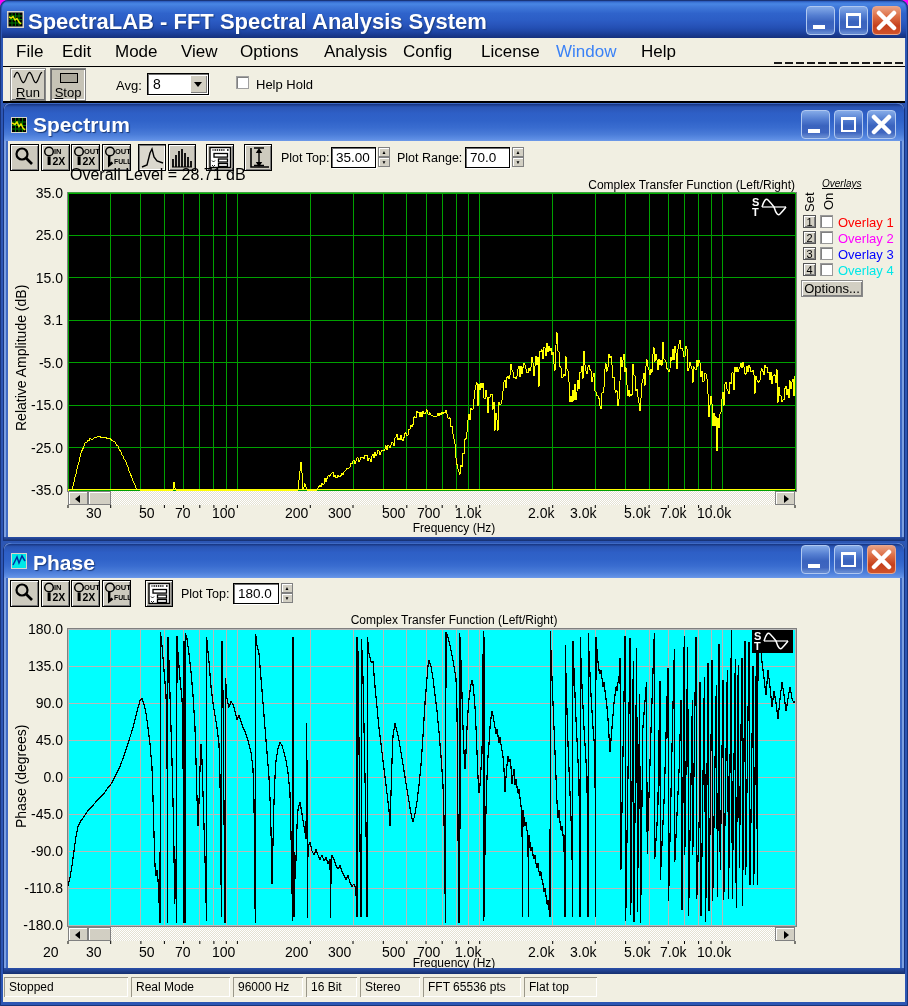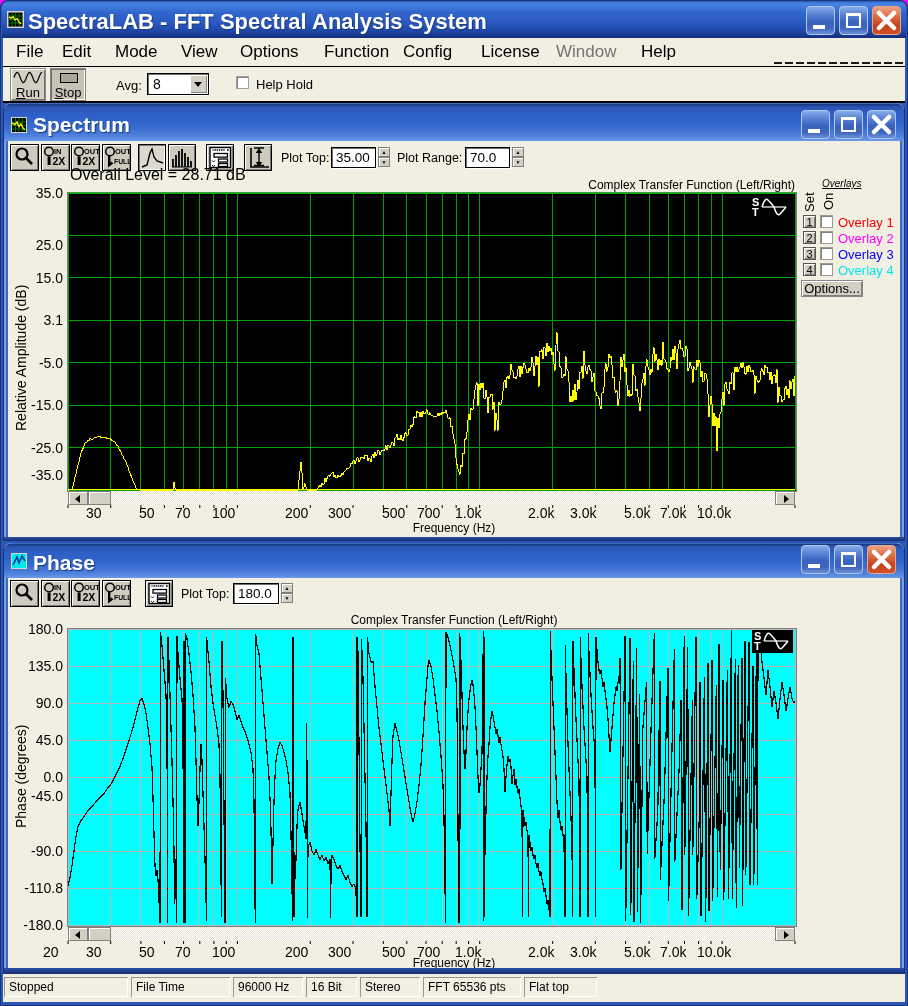--- a/index.html
+++ b/index.html
@@ -43,24 +43,24 @@
     <svg class="abs" style="left:3px;top:3px;" width="21" height="21">
       <path d="M3,3 L18,18 M18,3 L3,18" stroke="#fff" stroke-width="4.5" stroke-linecap="round"></path>
     </svg>
   </div>
 <div class="abs menubar" style="left:3px;top:38px;width:902px;height:28px;"></div>
 <div class="abs" style="left:16px;top:42px;font-size:17px;color:#000;">File</div>
 <div class="abs" style="left:62px;top:42px;font-size:17px;color:#000;">Edit</div>
 <div class="abs" style="left:115px;top:42px;font-size:17px;color:#000;">Mode</div>
 <div class="abs" style="left:181px;top:42px;font-size:17px;color:#000;">View</div>
 <div class="abs" style="left:240px;top:42px;font-size:17px;color:#000;">Options</div>
-<div class="abs" style="left:324px;top:42px;font-size:17px;color:#000;">Function</div>
+<div class="abs" style="left:324px;top:42px;font-size:17px;color:#000;">Analysis</div>
 <div class="abs" style="left:403px;top:42px;font-size:17px;color:#000;">Config</div>
 <div class="abs" style="left:481px;top:42px;font-size:17px;color:#000;">License</div>
-<div class="abs" style="left:556px;top:42px;font-size:17px;color:#737373;">Window</div>
+<div class="abs" style="left:556px;top:42px;font-size:17px;color:#3b82f6;">Window</div>
 <div class="abs" style="left:641px;top:42px;font-size:17px;color:#000;">Help</div>
 <div class="abs" style="left:3px;top:66px;width:902px;height:1px;background:#000;"></div>
 <div class="abs" style="left:774px;top:62px;width:129px;height:2px;background:repeating-linear-gradient(90deg,#1a1a1a 0 8px,transparent 8px 11px);"></div>
 <div class="abs menubar" style="left:3px;top:67px;width:902px;height:34px;"></div>
 <div class="abs btn3d" style="left:10px;top:68px;width:36px;height:33px;border:1px solid #888;box-shadow:inset 1px 1px 0 #fff,inset -1px -1px 0 #707070;">
     <svg width="34" height="18" style="position:absolute;left:0;top:0px;">
       <path d="M3.0,8.5 L4.2,5.6 L5.3,3.7 L6.5,3.4 L7.7,4.8 L8.8,7.5 L10.0,10.5 L11.2,12.8 L12.3,13.7 L13.5,12.8 L14.7,10.5 L15.8,7.5 L17.0,4.8 L18.2,3.4 L19.3,3.7 L20.5,5.6 L21.7,8.5 L22.8,11.4 L24.0,13.3 L25.2,13.6 L26.3,12.2 L27.5,9.5 L28.7,6.5 L29.8,4.2 L31.0,3.3" fill="none" stroke="#000" stroke-width="1.2" stroke-linejoin="round"></path>
     </svg>
     <div style="position:absolute;left:0;right:0;top:16px;text-align:center;font-size:13px;"><u>R</u>un</div>
   </div>
@@ -200,27 +200,27 @@
     <path d="M68,490.0 L69,490.0 L70,489.7 L71,490.0 L72,489.9 L73,486.0 L74,482.5 L75,477.3 L76,474.0 L77,468.9 L78,465.5 L79,461.7 L80,457.3 L81,452.7 L82,450.5 L83,448.5 L84,445.8 L85,443.3 L86,442.3 L87,441.9 L88,439.8 L89,440.9 L90,438.3 L91,439.2 L92,439.2 L93,438.9 L94,438.1 L95,436.7 L96,437.9 L97,436.9 L98,436.6 L99,437.0 L100,436.4 L101,437.6 L102,437.8 L103,437.7 L104,436.8 L105,437.5 L106,438.1 L107,437.9 L108,438.5 L109,439.2 L110,438.5 L111,439.3 L112,440.9 L113,440.8 L114,441.6 L115,442.1 L116,443.7 L117,445.9 L118,445.7 L119,449.3 L120,450.5 L121,451.6 L122,454.7 L123,456.1 L124,459.2 L125,459.9 L126,461.9 L127,464.9 L128,466.9 L129,470.8 L130,472.6 L131,475.5 L132,478.2 L133,481.1 L134,482.9 L135,484.8 L136,487.9 L137,489.7 L138,490.0 L139,489.6 L140,490.0 L141,490.0 L142,490.0 L143,490.0 L144,490.0 L145,490.0 L146,490.0 L147,490.0 L148,490.0 L149,490.0 L150,490.0 L151,490.0 L152,490.0 L153,490.0 L154,490.0 L155,490.0 L156,490.0 L157,490.0 L158,490.0 L159,490.0 L160,490.0 L161,490.0 L162,490.0 L163,490.0 L164,490.0 L165,490.0 L166,490.0 L167,490.0 L168,490.0 L169,490.0 L170,490.0 L171,490.0 L172,490.0 L173,490.0 L174,482.4 L175,487.9 L176,490.0 L177,490.0 L178,490.0 L179,490.0 L180,490.0 L181,490.0 L182,490.0 L183,490.0 L184,490.0 L185,490.0 L186,490.0 L187,490.0 L188,490.0 L189,490.0 L190,490.0 L191,490.0 L192,490.0 L193,490.0 L194,490.0 L195,490.0 L196,490.0 L197,490.0 L198,490.0 L199,490.0 L200,490.0 L201,490.0 L202,490.0 L203,490.0 L204,490.0 L205,490.0 L206,490.0 L207,490.0 L208,490.0 L209,490.0 L210,490.0 L211,490.0 L212,490.0 L213,490.0 L214,490.0 L215,490.0 L216,490.0 L217,490.0 L218,490.0 L219,490.0 L220,490.0 L221,490.0 L222,490.0 L223,490.0 L224,490.0 L225,490.0 L226,490.0 L227,490.0 L228,490.0 L229,490.0 L230,490.0 L231,490.0 L232,490.0 L233,490.0 L234,490.0 L235,490.0 L236,490.0 L237,490.0 L238,490.0 L239,490.0 L240,490.0 L241,490.0 L242,490.0 L243,490.0 L244,490.0 L245,490.0 L246,490.0 L247,490.0 L248,490.0 L249,490.0 L250,490.0 L251,490.0 L252,490.0 L253,490.0 L254,490.0 L255,490.0 L256,490.0 L257,490.0 L258,490.0 L259,490.0 L260,490.0 L261,490.0 L262,490.0 L263,490.0 L264,490.0 L265,490.0 L266,490.0 L267,490.0 L268,490.0 L269,490.0 L270,490.0 L271,490.0 L272,490.0 L273,490.0 L274,490.0 L275,490.0 L276,490.0 L277,490.0 L278,490.0 L279,490.0 L280,490.0 L281,490.0 L282,490.0 L283,490.0 L284,490.0 L285,490.0 L286,490.0 L287,490.0 L288,490.0 L289,490.0 L290,490.0 L291,490.0 L292,490.0 L293,490.0 L294,490.0 L295,490.0 L296,490.0 L297,490.0 L298,490.0 L299,480.5 L300,470.9 L301,461.6 L302,473.0 L303,490.0 L304,486.8 L305,483.6 L306,486.8 L307,490.0 L308,490.0 L309,490.0 L310,490.0 L311,490.0 L312,490.0 L313,490.0 L314,490.0 L315,490.0 L316,490.0 L317,490.0 L318,488.3 L319,486.4 L320,484.7 L321,487.3 L322,483.5 L323,484.3 L324,484.6 L325,478.3 L326,481.6 L327,478.5 L328,475.7 L329,475.8 L330,476.3 L331,474.0 L332,472.7 L333,471.8 L334,477.1 L335,474.7 L336,477.5 L337,477.9 L338,474.8 L339,476.8 L340,476.6 L341,475.5 L342,472.9 L343,474.5 L344,471.7 L345,470.9 L346,470.1 L347,468.1 L348,469.0 L349,467.7 L350,467.1 L351,462.9 L352,463.5 L353,461.3 L354,459.8 L355,463.8 L356,461.2 L357,457.9 L358,458.0 L359,461.5 L360,460.3 L361,456.9 L362,458.1 L363,457.4 L364,459.0 L365,455.5 L366,455.4 L367,455.3 L368,460.9 L369,458.0 L370,459.2 L371,461.7 L372,455.6 L373,453.9 L374,458.0 L375,452.4 L376,455.6 L377,454.4 L378,450.4 L379,450.8 L380,454.5 L381,451.7 L382,450.2 L383,450.4 L384,450.5 L385,449.0 L386,445.6 L387,449.8 L388,445.5 L389,445.6 L390,447.9 L391,445.1 L392,442.5 L393,443.0 L394,445.9 L395,437.8 L396,437.3 L397,434.2 L398,439.6 L399,438.1 L400,440.1 L401,435.5 L402,439.4 L403,440.8 L404,437.6 L405,433.2 L406,432.7 L407,435.6 L408,435.5 L409,429.5 L410,429.1 L411,425.6 L412,427.0 L413,424.6 L414,417.6 L415,416.7 L416,418.2 L417,411.5 L418,412.7 L419,411.9 L420,417.0 L421,412.1 L422,417.0 L423,411.2 L424,413.5 L425,414.0 L426,412.3 L427,409.5 L428,414.1 L429,415.2 L430,412.6 L431,414.8 L432,416.0 L433,415.9 L434,417.1 L435,416.5 L436,416.2 L437,416.1 L438,412.9 L439,415.9 L440,413.5 L441,414.7 L442,412.5 L443,414.2 L444,412.1 L445,413.1 L446,410.3 L447,413.7 L448,418.3 L449,418.5 L450,417.5 L451,426.9 L452,425.9 L453,434.0 L454,439.1 L455,444.3 L456,458.1 L457,464.5 L458,469.0 L459,472.0 L460,474.7 L461,464.8 L462,467.4 L463,452.8 L464,454.3 L465,438.9 L466,439.1 L467,432.0 L468,419.9 L469,413.7 L470,420.4 L471,408.3 L472,409.7 L473,409.6 L474,399.4 L475,389.6 L476,385.1 L477,382.2 L478,406.3 L479,384.5 L480,390.1 L481,382.6 L482,387.9 L483,382.6 L484,398.1 L485,399.3 L486,390.4 L487,396.7 L488,413.1 L489,397.3 L490,397.1 L491,394.6 L492,394.2 L493,409.6 L494,401.8 L495,430.6 L496,413.1 L497,419.8 L498,430.7 L499,401.7 L500,405.0 L501,404.0 L502,400.2 L503,391.2 L504,381.7 L505,380.1 L506,388.4 L507,377.6 L508,376.3 L509,379.0 L510,375.5 L511,363.8 L512,369.7 L513,372.0 L514,378.2 L515,376.7 L516,378.6 L517,376.1 L518,369.1 L519,366.3 L520,377.3 L521,366.3 L522,374.4 L523,367.5 L524,362.9 L525,364.8 L526,369.2 L527,372.4 L528,372.9 L529,367.8 L530,370.8 L531,367.5 L532,357.5 L533,363.2 L534,376.2 L535,366.1 L536,355.7 L537,365.1 L538,356.6 L539,386.5 L540,350.8 L541,351.8 L542,349.5 L543,358.9 L544,346.8 L545,347.8 L546,356.2 L547,342.8 L548,352.1 L549,346.2 L550,350.5 L551,348.0 L552,354.8 L553,352.2 L554,364.0 L555,370.6 L556,344.7 L557,332.5 L558,351.1 L559,352.3 L560,366.7 L561,367.5 L562,377.4 L563,377.2 L564,374.4 L565,376.3 L566,356.5 L567,369.3 L568,370.6 L569,382.0 L570,402.1 L571,396.2 L572,402.0 L573,389.8 L574,400.6 L575,383.6 L576,399.8 L577,391.6 L578,380.2 L579,389.2 L580,372.1 L581,372.0 L582,365.7 L583,378.7 L584,350.7 L585,365.2 L586,370.8 L587,373.8 L588,367.3 L589,365.4 L590,369.4 L591,370.6 L592,382.2 L593,377.1 L594,373.1 L595,391.1 L596,392.3 L597,395.9 L598,395.6 L599,398.4 L600,406.0 L601,409.0 L602,393.1 L603,392.6 L604,387.6 L605,369.2 L606,363.5 L607,371.5 L608,366.9 L609,354.1 L610,357.9 L611,356.0 L612,365.3 L613,377.6 L614,377.1 L615,389.9 L616,392.4 L617,390.5 L618,406.3 L619,399.3 L620,380.9 L621,357.0 L622,367.0 L623,360.2 L624,353.6 L625,371.7 L626,367.3 L627,384.8 L628,396.1 L629,390.2 L630,396.4 L631,394.2 L632,395.7 L633,363.9 L634,375.3 L635,376.0 L636,390.8 L637,389.2 L638,397.0 L639,402.8 L640,411.1 L641,398.3 L642,383.0 L643,379.3 L644,372.8 L645,385.5 L646,366.5 L647,359.5 L648,367.2 L649,370.4 L650,374.9 L651,369.3 L652,372.4 L653,354.2 L654,347.5 L655,361.6 L656,354.4 L657,360.3 L658,369.8 L659,358.6 L660,365.0 L661,360.3 L662,365.8 L663,341.9 L664,358.7 L665,360.2 L666,362.1 L667,368.6 L668,369.7 L669,372.3 L670,368.6 L671,357.2 L672,360.5 L673,348.8 L674,360.2 L675,346.2 L676,352.9 L677,369.4 L678,349.0 L679,343.7 L680,340.1 L681,348.4 L682,348.1 L683,351.0 L684,356.8 L685,355.8 L686,346.2 L687,348.4 L688,371.0 L689,368.3 L690,362.3 L691,365.9 L692,369.1 L693,382.7 L694,366.6 L695,368.7 L696,370.1 L697,360.1 L698,366.5 L699,359.9 L700,362.5 L701,376.7 L702,371.3 L703,382.0 L704,381.2 L705,373.1 L706,374.2 L707,379.3 L708,393.6 L709,417.0 L710,405.2 L711,396.4 L712,403.8 L713,426.0 L714,413.1 L715,425.9 L716,416.5 L717,451.4 L718,418.3 L719,428.0 L720,414.2 L721,412.6 L722,399.1 L723,391.6 L724,405.9 L725,384.0 L726,382.1 L727,389.0 L728,390.9 L729,394.2 L730,381.6 L731,384.3 L732,372.8 L733,372.7 L734,390.4 L735,367.3 L736,371.7 L737,367.4 L738,371.9 L739,369.4 L740,367.5 L741,362.7 L742,367.6 L743,362.2 L744,367.4 L745,373.7 L746,374.3 L747,366.1 L748,371.6 L749,364.7 L750,367.4 L751,371.9 L752,371.5 L753,370.2 L754,374.8 L755,393.6 L756,376.0 L757,380.0 L758,381.7 L759,382.3 L760,379.8 L761,370.9 L762,368.6 L763,371.4 L764,375.1 L765,365.5 L766,368.3 L767,367.3 L768,372.9 L769,372.5 L770,379.8 L771,372.1 L772,383.8 L773,376.2 L774,375.4 L775,374.6 L776,382.8 L777,369.3 L778,402.8 L779,386.6 L780,395.7 L781,395.6 L782,401.4 L783,400.1 L784,399.8 L785,388.5 L786,386.0 L787,394.6 L788,388.9 L789,398.1 L790,380.5 L791,388.9 L792,381.7 L793,378.7 L794,396.2 L795,375.8" fill="none" stroke="#ffff00" stroke-width="1" shape-rendering="crispEdges"></path>
     <g transform="translate(750,196)">
       <text x="2" y="10" font-family="Liberation Sans" font-size="11" font-weight="bold" fill="#fff">S</text>
       <text x="2" y="20" font-family="Liberation Sans" font-size="11" font-weight="bold" fill="#fff">T</text>
       <path d="M12,11 Q15,1 18,4 T24,11 Q27,21 30,18 T36,11" stroke="#fff" fill="none" stroke-width="1.5"></path>
       <path d="M12,11 L36,11" stroke="#fff" fill="none" stroke-width="1.2"></path>
     </g>
   </svg>
 <div class="abs" style="left:0px;top:193px;width:63px;height:300px;">
     <div class="ylab" style="top:-8px;">35.0</div>
-    <div class="ylab" style="top:44px;text-align:right;">25.0</div>
+    <div class="ylab" style="top:34px;text-align:right;">25.0</div>
     <div class="ylab" style="top:77px;">15.0</div>
     <div class="ylab" style="top:119px;">3.1</div>
     <div class="ylab" style="top:162px;">-5.0</div>
     <div class="ylab" style="top:204px;">-15.0</div>
     <div class="ylab" style="top:247px;">-25.0</div>
-    <div class="ylab" style="top:274px;margin-left:36px;">-35.0</div>
+    <div class="ylab" style="top:289px;margin-left:36px;">-35.0</div>
   </div>
 <div class="abs" style="left:13px;top:431px;transform:rotate(-90deg);transform-origin:left top;font-size:14px;white-space:nowrap;">Relative Amplitude (dB)</div>
 <div class="abs dith" style="left:68px;top:491px;width:727px;height:14px;"></div>
 <div class="sbtn" style="left:68px;top:491px;width:20px;height:14px;">
     <div style="position:absolute;left:6px;top:3px;width:0;height:0;border:4px solid transparent;border-right:5px solid #000;border-left:none;"></div>
   </div>
 <div class="sbtn" style="left:88px;top:491px;width:23px;height:14px;"></div>
 <div class="sbtn" style="left:775px;top:491px;width:20px;height:14px;">
     <div style="position:absolute;left:8px;top:3px;width:0;height:0;border:4px solid transparent;border-left:5px solid #000;border-right:none;"></div>
   </div>
@@ -394,21 +394,21 @@
       <path d="M12,11 Q15,1 18,4 T24,11 Q27,21 30,18 T36,11" stroke="#fff" fill="none" stroke-width="1.5"></path>
       <path d="M12,11 L36,11" stroke="#fff" fill="none" stroke-width="1.2"></path>
     </g>
   </svg>
 <div class="abs" style="left:0px;top:629px;width:63px;height:299px;">
     <div class="ylab" style="top:-8px;">180.0</div>
     <div class="ylab" style="top:29px;">135.0</div>
     <div class="ylab" style="top:66px;">90.0</div>
     <div class="ylab" style="top:103px;">45.0</div>
     <div class="ylab" style="top:140px;">0.0</div>
-    <div class="ylab" style="top:159px;">-45.0</div>
+    <div class="ylab" style="top:177px;">-45.0</div>
     <div class="ylab" style="top:214px;">-90.0</div>
     <div class="ylab" style="top:251px;">-110.8</div>
     <div class="ylab" style="top:288px;">-180.0</div>
   </div>
 <div class="abs" style="left:13px;top:828px;transform:rotate(-90deg);transform-origin:left top;font-size:14px;white-space:nowrap;">Phase (degrees)</div>
 <div class="abs dith" style="left:68px;top:927px;width:727px;height:14px;"></div>
 <div class="sbtn" style="left:68px;top:927px;width:20px;height:14px;">
     <div style="position:absolute;left:6px;top:3px;width:0;height:0;border:4px solid transparent;border-right:5px solid #000;border-left:none;"></div>
   </div>
 <div class="sbtn" style="left:88px;top:927px;width:23px;height:14px;"></div>
@@ -459,17 +459,17 @@
     <div class="xlab" style="left:528px;top:0px;">2.0k</div>
     <div class="xlab" style="left:570px;top:0px;">3.0k</div>
     <div class="xlab" style="left:624px;top:0px;">5.0k</div>
     <div class="xlab" style="left:660px;top:0px;">7.0k</div>
     <div class="xlab" style="left:697px;top:0px;">10.0k</div>
   </div>
 <div class="abs" style="left:0px;top:956px;width:908px;text-align:center;font-size:12px;">Frequency (Hz)</div>
 <div class="abs" style="left:4px;top:968px;width:900px;height:6px;background:linear-gradient(180deg,#2a4fa8,#16306f);"></div>
 <div class="abs" style="left:3px;top:974px;width:902px;height:28px;background:#f1efe2;"></div>
 <div class="seg" style="left:4px;top:977px;width:124px;">Stopped</div>
-<div class="seg" style="left:131px;top:977px;width:99px;">File Time</div>
+<div class="seg" style="left:131px;top:977px;width:99px;">Real Mode</div>
 <div class="seg" style="left:233px;top:977px;width:70px;">96000 Hz</div>
 <div class="seg" style="left:306px;top:977px;width:51px;">16 Bit</div>
 <div class="seg" style="left:360px;top:977px;width:60px;">Stereo</div>
 <div class="seg" style="left:423px;top:977px;width:98px;">FFT 65536 pts</div>
 <div class="seg" style="left:524px;top:977px;width:73px;">Flat top</div>
 </body></html>

